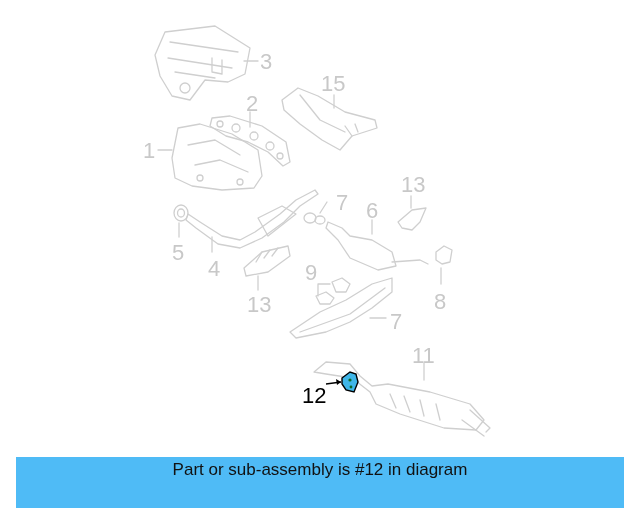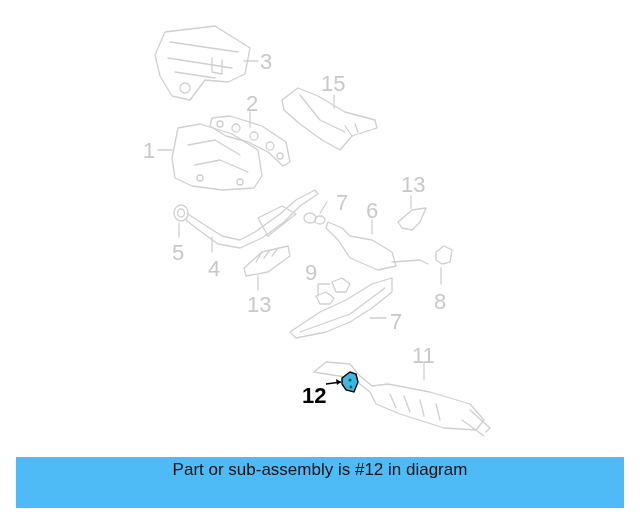--- a/index.html
+++ b/index.html
@@ -1,19 +1,19 @@
 <!DOCTYPE html>
 <html><head>
 <meta charset="utf-8">
 <style>
   html, body { margin:0; padding:0; background:#ffffff; }
   body { width:640px; height:512px; position:relative; overflow:hidden; font-family:"Liberation Sans", sans-serif; }
   #diagram { position:absolute; left:0; top:0; width:640px; height:455px; }
   .callout { position:absolute; font-family:"Liberation Sans", sans-serif; font-size:22px; color:#c8c8c8; line-height:1; }
-  .callout.hl { color:#000000;font-weight:bold; }
+  .callout.hl { color:#000000; }
   #banner { position:absolute; left:16px; top:457px; width:608px; height:51px; background:#4fbbf6; text-align:center; }
   #banner div { font-size:17px; line-height:20px; color:#111111; }
   #banner .l1 { padding-top:3px; }
 </style>
 </head>
 <body>
 
 <div id="diagram">
   <svg width="640" height="455" viewBox="0 0 640 455" xmlns="http://www.w3.org/2000/svg">
     <g fill="none" stroke="#cfcfcf" stroke-width="1.3" stroke-linejoin="round" stroke-linecap="round">

